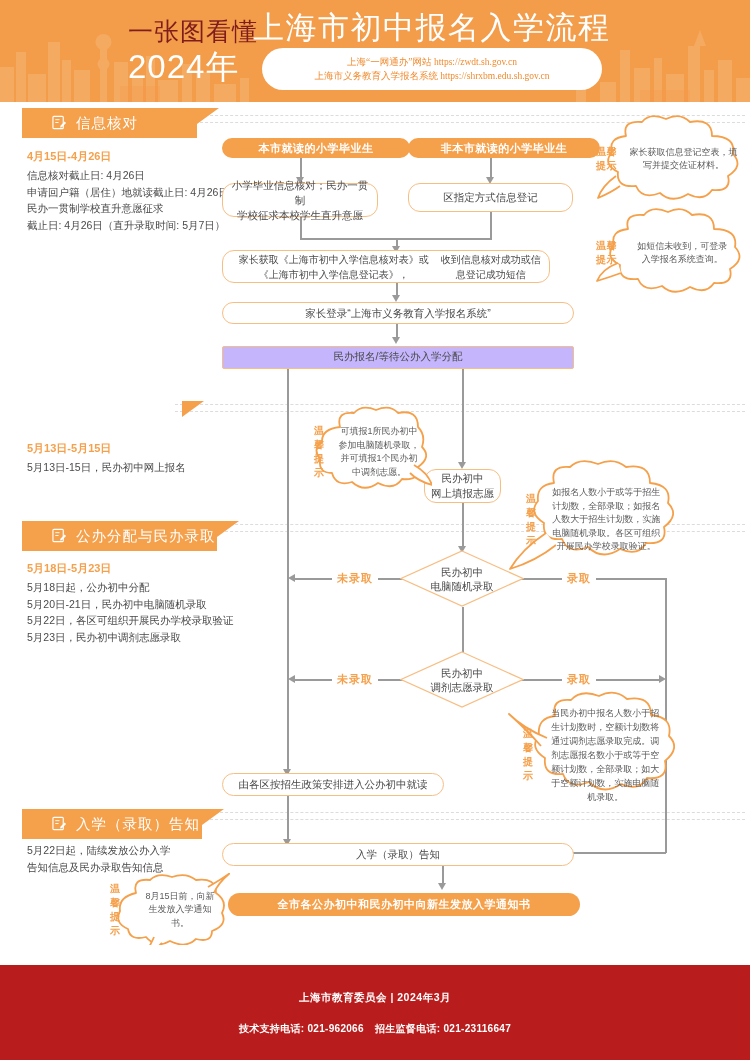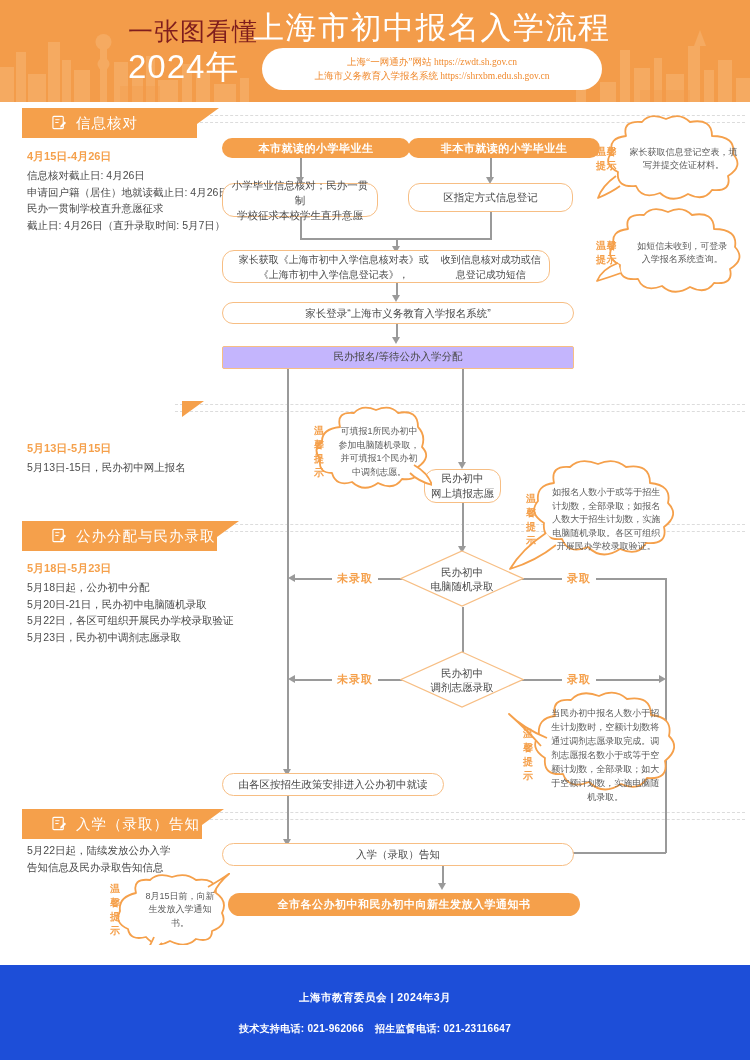--- a/index.html
+++ b/index.html
@@ -65,21 +65,21 @@
   
   .cloud{position:absolute;}
   .cloud svg{position:absolute;left:0;top:0;}
   .cloud .ctxt{position:absolute;left:0;top:0;width:100%;height:100%;
       display:flex;flex-direction:row;align-items:center;justify-content:center;
       box-sizing:border-box;}
   .cloud .ctitle{color:#F5A04B;font-size:10px;font-weight:bold;letter-spacing:.5px;margin-bottom:1px;}
   .cloud .cbody{color:#5a5a5a;font-size:9.5px;line-height:14.5px;text-align:center;padding:0 6px;}
 
   
-  .footer{position:absolute;left:0;top:965px;width:750px;height:95px;background:#1d4ed8;}
+  .footer{position:absolute;left:0;top:965px;width:750px;height:95px;background:#b91c1c;}
   .footer .f1{position:absolute;top:26px;width:750px;text-align:center;color:#fff;font-size:10.5px;font-weight:bold;letter-spacing:.5px;}
   .footer .f2{position:absolute;top:57px;width:750px;text-align:center;color:#fff;font-size:10px;font-weight:bold;letter-spacing:.3px;}
   .footer .f2 span{margin:0 4px;}
 </style>
 </head>
 <body>
 
 <div id="page">
 
   <div class="header">

